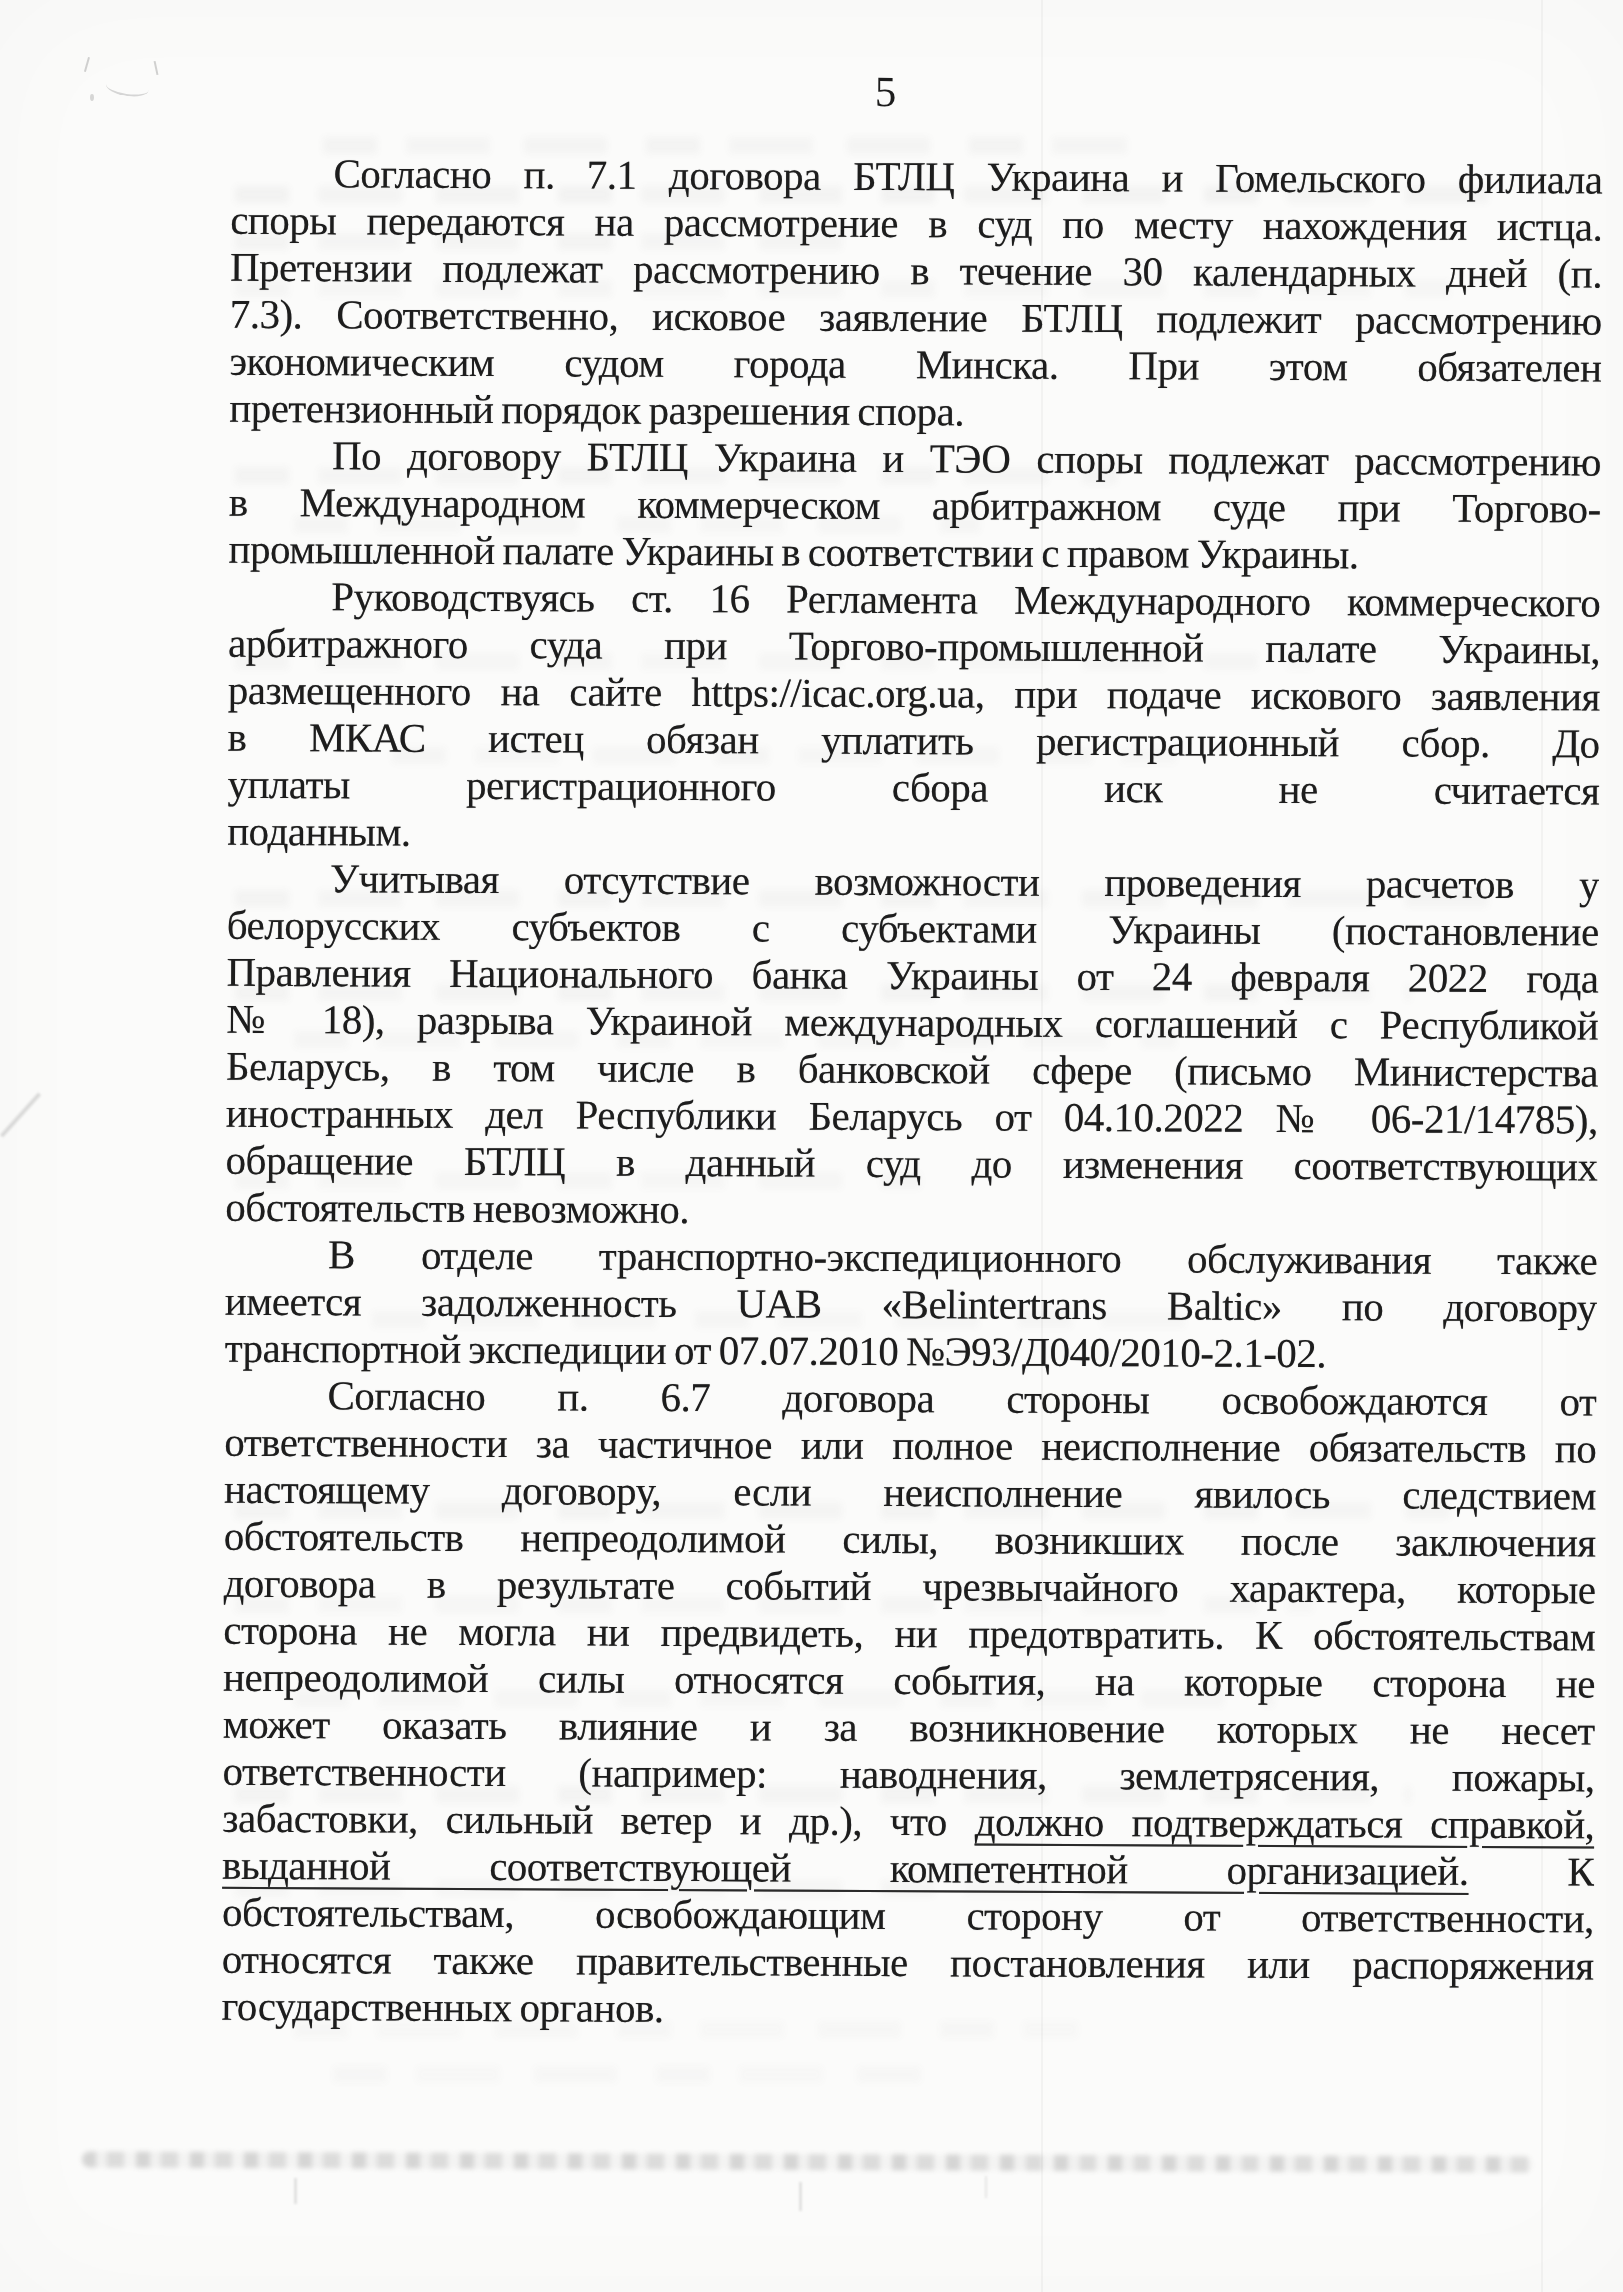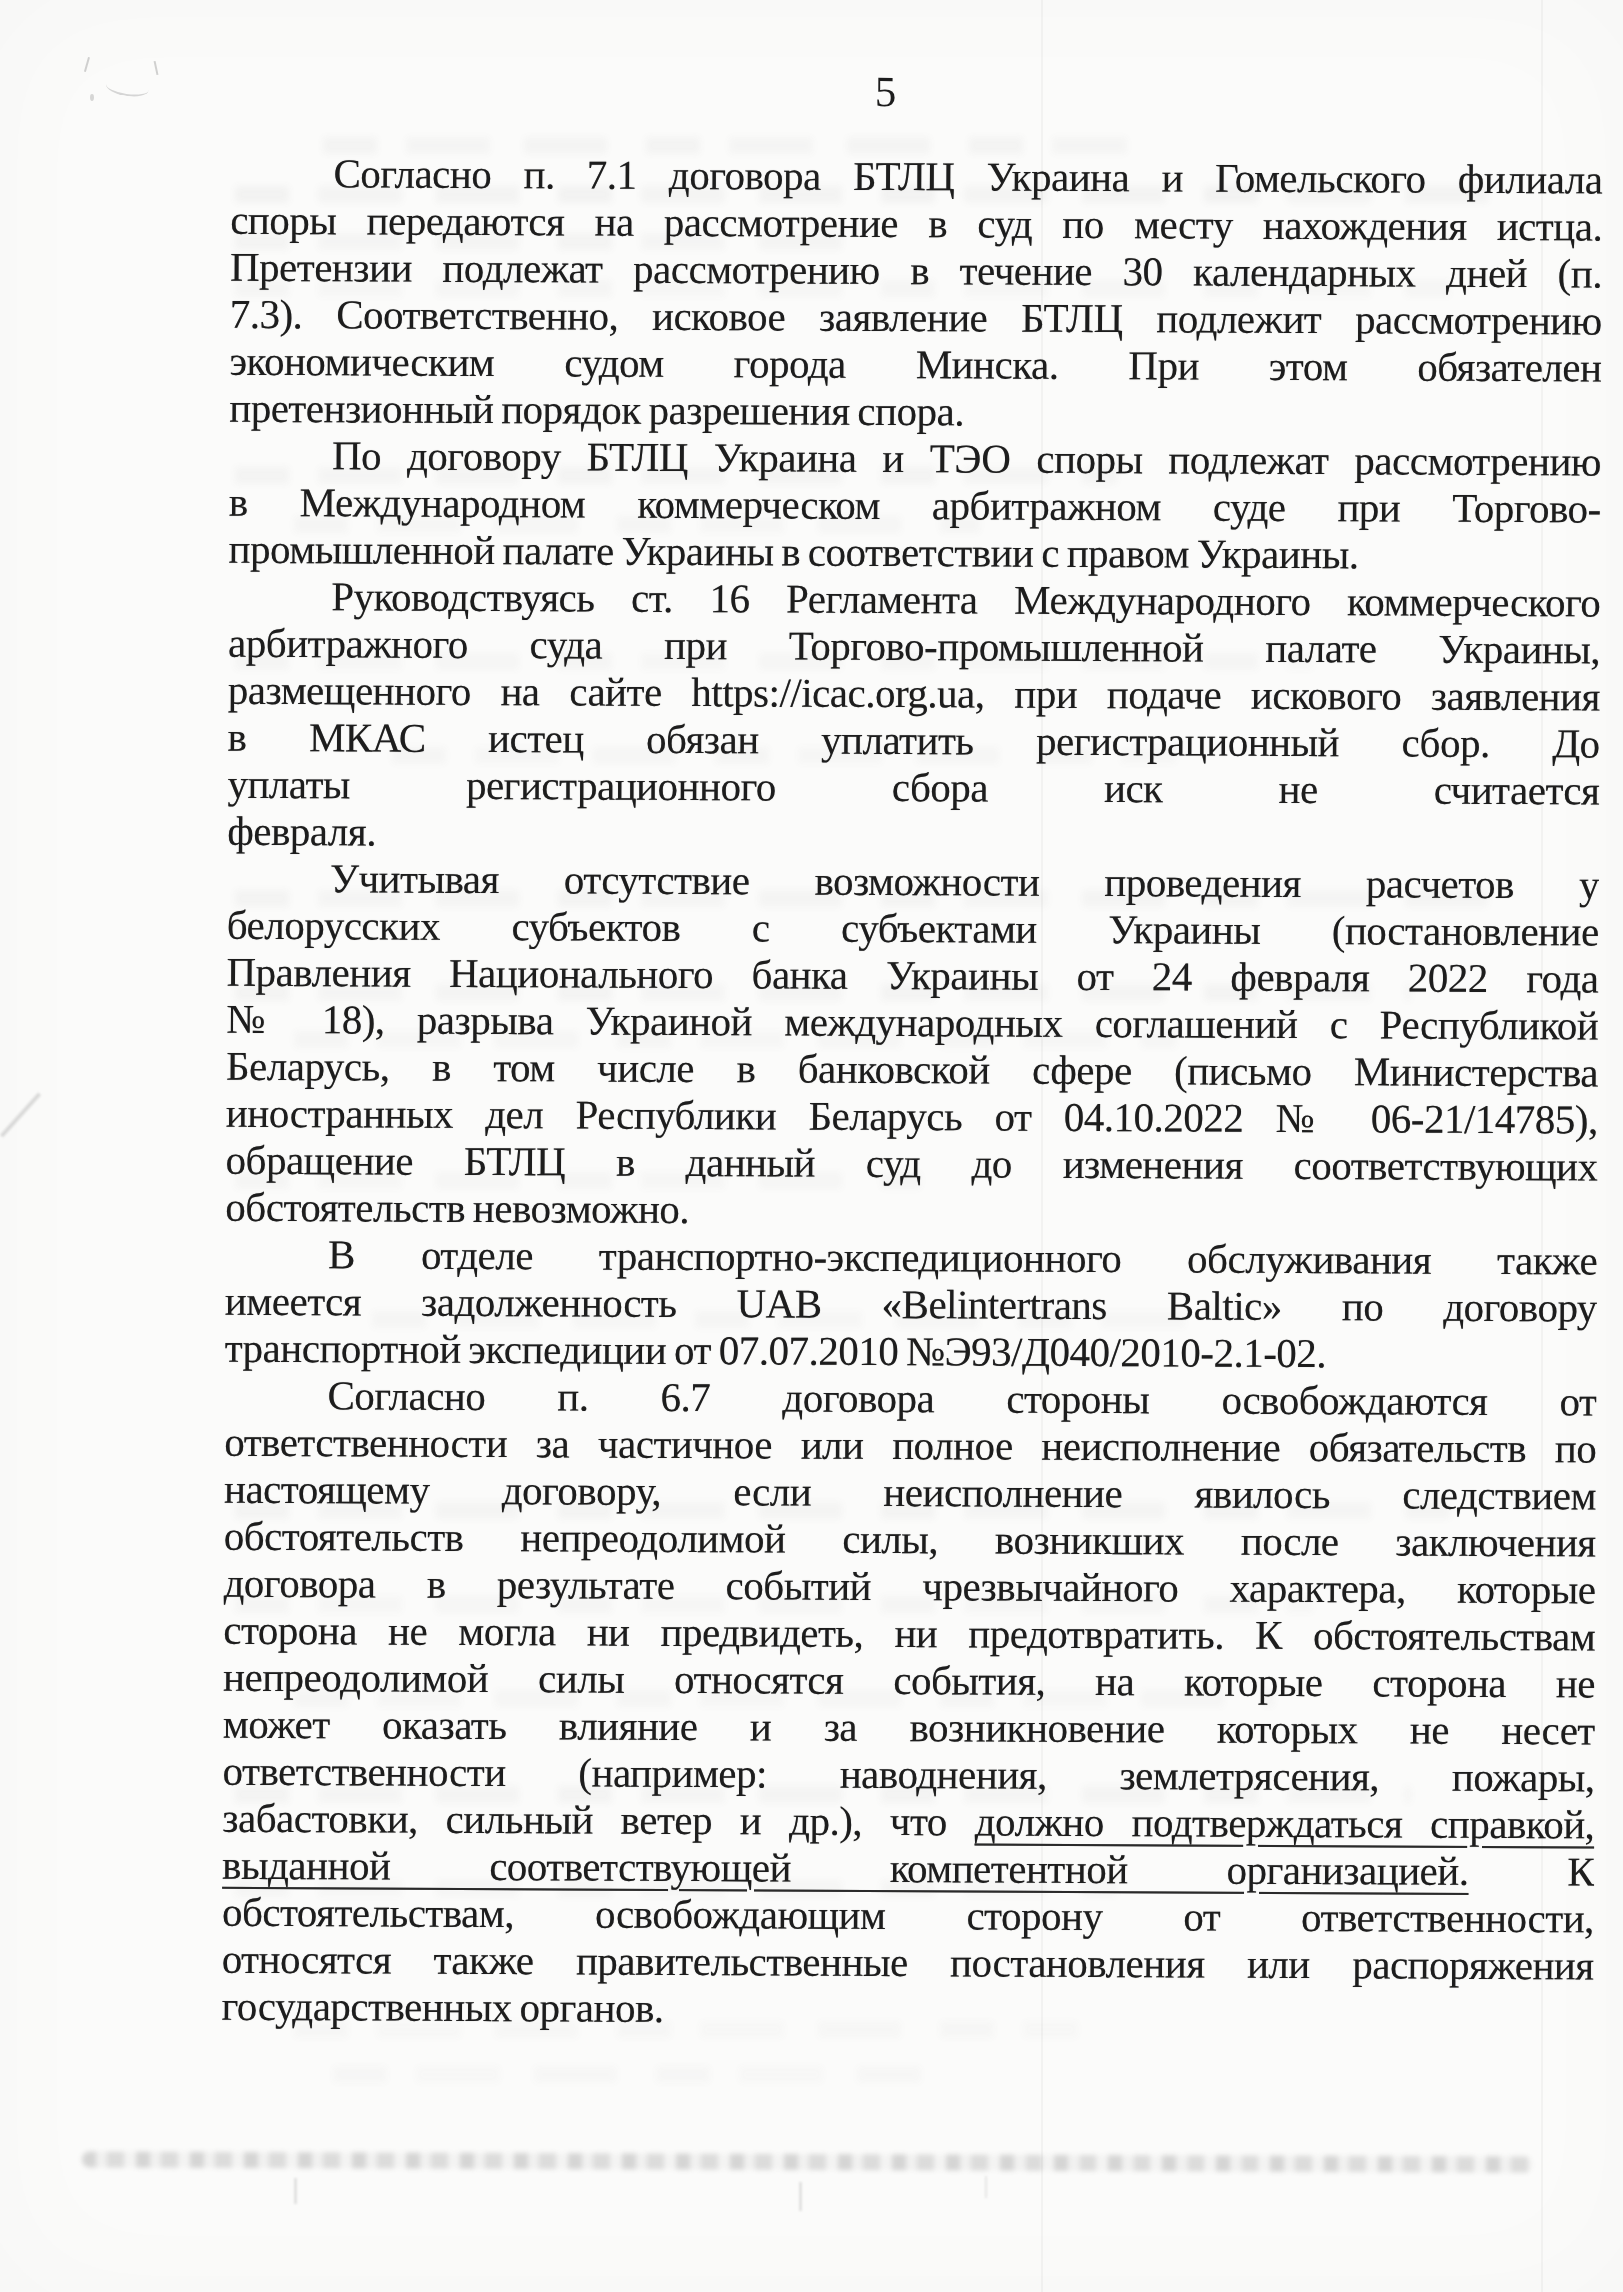--- a/index.html
+++ b/index.html
@@ -131,21 +131,21 @@
         <div class="line"><span>экономическим судом города Минска. При этом обязателен</span></div>
         <div class="line last"><span>претензионный порядок разрешения спора.</span></div>
         <div class="line indent"><span>По договору БТЛЦ Украина и ТЭО споры подлежат рассмотрению</span></div>
         <div class="line"><span>в Международном коммерческом арбитражном суде при Торгово-</span></div>
         <div class="line last"><span>промышленной палате Украины в соответствии с правом Украины.</span></div>
         <div class="line indent"><span>Руководствуясь ст. 16 Регламента Международного коммерческого</span></div>
         <div class="line"><span>арбитражного суда при Торгово-промышленной палате Украины,</span></div>
         <div class="line"><span>размещенного на сайте https://icac.org.ua, при подаче искового заявления</span></div>
         <div class="line"><span>в МКАС истец обязан уплатить регистрационный сбор. До</span></div>
         <div class="line"><span>уплаты регистрационного сбора иск не считается</span></div>
-        <div class="line last"><span>февраля.</span></div>
+        <div class="line last"><span>поданным.</span></div>
         <div class="line indent"><span>Учитывая отсутствие возможности проведения расчетов у</span></div>
         <div class="line"><span>белорусских субъектов с субъектами Украины (постановление</span></div>
         <div class="line"><span>Правления Национального банка Украины от 24 февраля 2022 года</span></div>
         <div class="line"><span>№ 18), разрыва Украиной международных соглашений с Республикой</span></div>
         <div class="line"><span>Беларусь, в том числе в банковской сфере (письмо Министерства</span></div>
         <div class="line"><span>иностранных дел Республики Беларусь от 04.10.2022 № 06-21/14785),</span></div>
         <div class="line"><span>обращение БТЛЦ в данный суд до изменения соответствующих</span></div>
         <div class="line last"><span>обстоятельств невозможно.</span></div>
         <div class="line indent"><span>В отделе транспортно-экспедиционного обслуживания также</span></div>
         <div class="line"><span>имеется задолженность UAB «Belintertrans Baltic» по договору</span></div>

